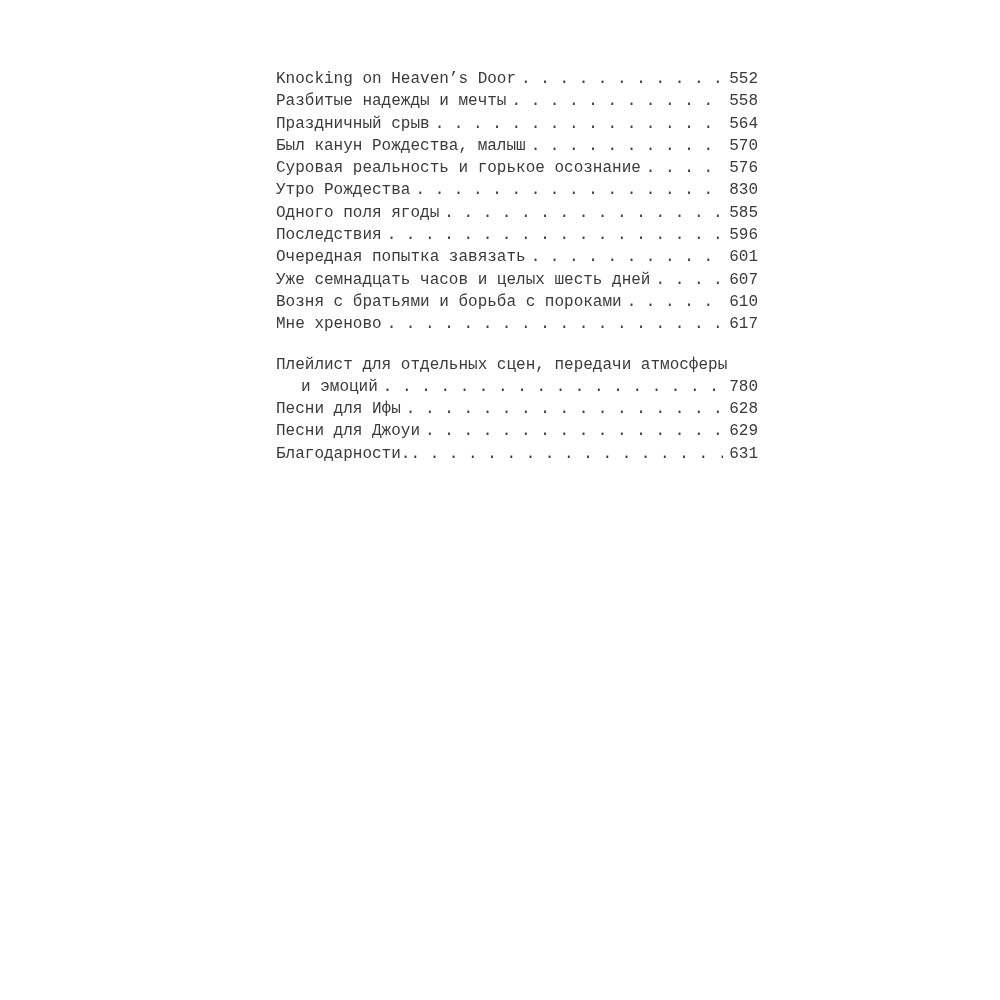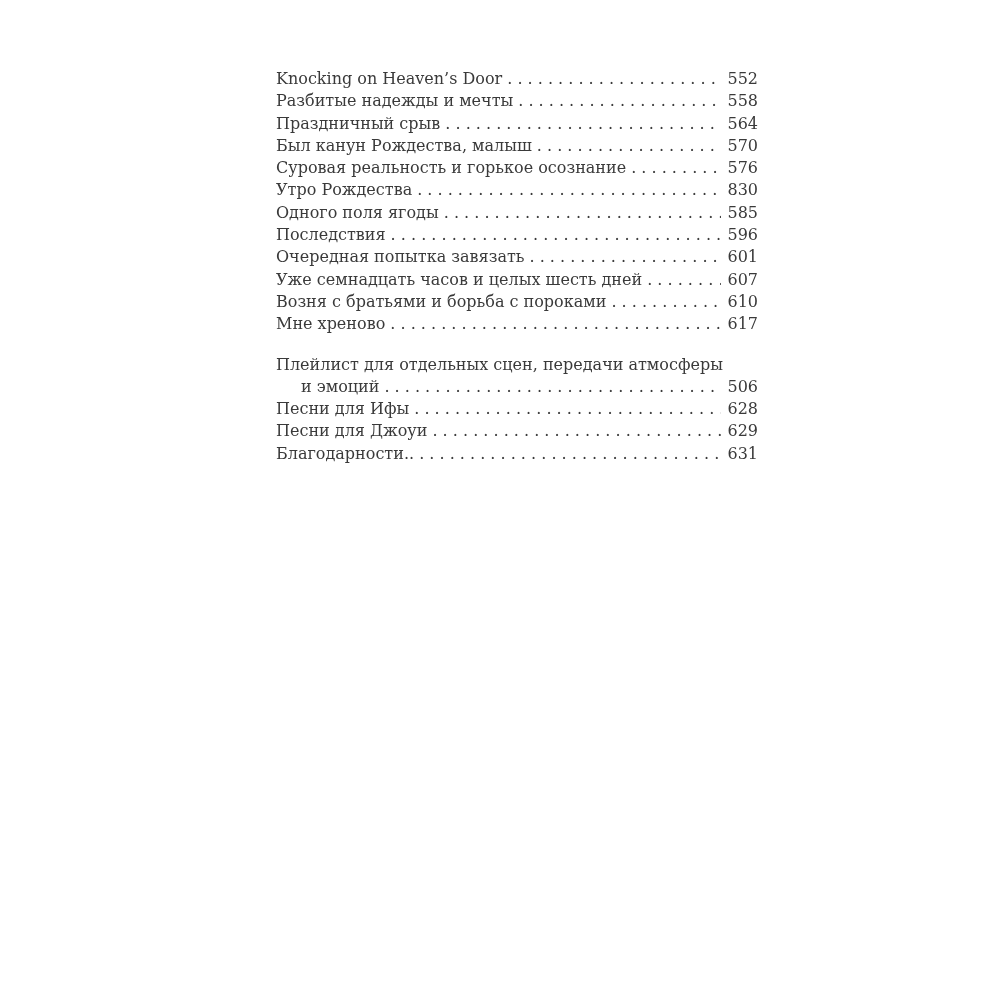--- a/index.html
+++ b/index.html
@@ -18,20 +18,21 @@
     position: absolute;
     left: 276px;
     top: 68px;
     width: 482px;
     font-size: 16px;
     line-height: 22.3px;
   }
   .toc-row {
     display: flex;
     align-items: center;
+    font-family: Liberation Mono, monospace;
   }
   .toc-title {
     white-space: nowrap;
     flex: 0 0 auto;
   }
   .leader {
     flex: 1 1 auto;
     min-width: 10px;
     overflow: hidden;
     white-space: nowrap;
@@ -48,20 +49,21 @@
     white-space: nowrap;
     flex: 0 0 auto;
     padding-left: 6px;
     text-align: right;
   }
   .section-gap {
     height: 18px;
   }
   .wrap-line1 {
     white-space: nowrap;
+    font-family: Liberation Mono, monospace;
   }
   .cont-row {
     padding-left: 25px;
   }
 </style>
 </head>
 <body>
 
 <div class="toc-block">
 
@@ -129,21 +131,21 @@
   </div>
 
   <div class="section-gap"></div>
 
   <div>
     <div>
       <div class="wrap-line1">Плейлист для отдельных сцен, передачи атмосферы</div>
       <div class="toc-row cont-row">
         <span class="toc-title">и эмоций</span>
         <span class="leader"></span>
-        <span class="page-num">506</span>
+        <span class="page-num">780</span>
       </div>
     </div>
     <div class="toc-row">
       <span class="toc-title">Песни для Ифы</span>
       <span class="leader"></span>
       <span class="page-num">628</span>
     </div>
     <div class="toc-row">
       <span class="toc-title">Песни для Джоуи</span>
       <span class="leader"></span>

